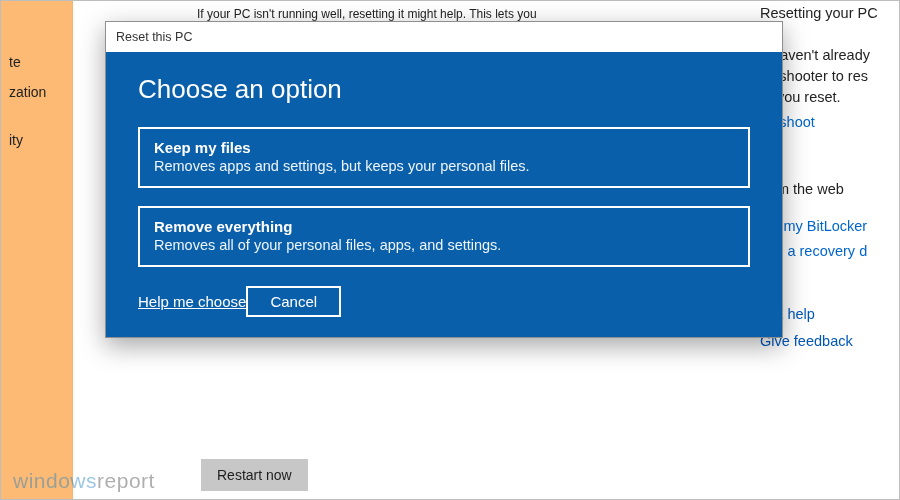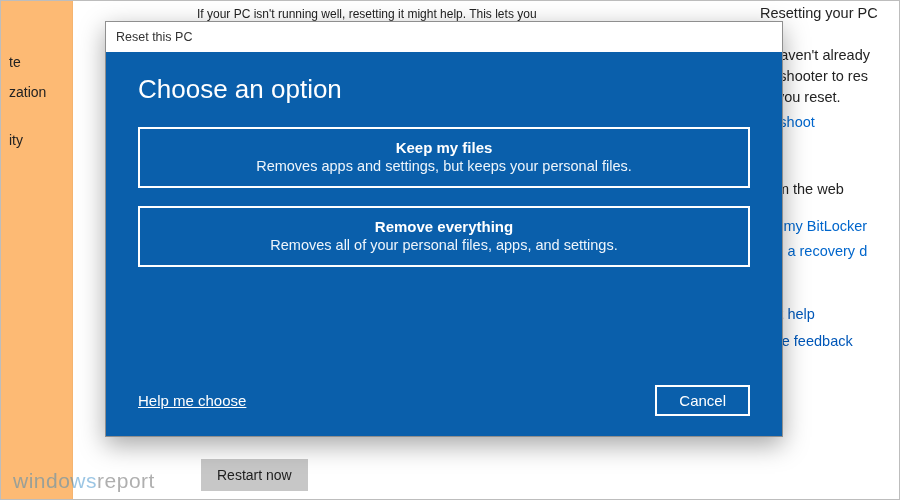--- a/index.html
+++ b/index.html
@@ -12,28 +12,28 @@
     .bg-top-text { position: absolute; left: 196px; top: 6px; font-size: 12px; color: #232323; }
     .bg-right { position: absolute; right: 4px; top: 2px; width: 135px; font-size: 14.5px; color: #232323; line-height: 1.45; }
     .bg-right .blk { margin-top: 0; }
     .bg-right .sep { height: 46px; }
     .bg-right .link { color: #0066cc; cursor: pointer; margin-top: 4px; }
     .bg-right .link2 { color: #0057b8; cursor: pointer; margin-top: 6px; }
     .bg-right .gap { height: 36px; }
     .restart-btn { position: absolute; left: 200px; bottom: 8px; background: #c7c7c7; color: #1e1e1e; font-size: 14px; padding: 8px 16px; border: none; }
     .watermark { position: absolute; left: 12px; bottom: 6px; font-size: 21px; letter-spacing: 0.5px; color: rgba(35,129,196,0.45); font-weight: 300; }
     .watermark .r { color: rgba(109,109,109,0.55); }
-    .dialog { position: absolute; left: 104px; top: 20px; width: 678px; height: 416px; background: #fff; border: 1px solid #8f8f8f; box-shadow: 0 8px 24px rgba(0,0,0,0.35); display: flex; flex-direction: column; }
+    .dialog { position: absolute; left: 104px; top: 20px; width: 678px; height: 317px; background: #fff; border: 1px solid #8f8f8f; box-shadow: 0 8px 24px rgba(0,0,0,0.35); display: flex; flex-direction: column; }
     .titlebar { height: 30px; line-height: 30px; padding: 0 10px; font-size: 12.5px; color: #333; background: #fff; }
     .dialog-body { flex: 1; background: #0a5fab; color: #fff; padding: 22px 32px 20px 32px; display: flex; flex-direction: column; }
     .dlg-title { font-size: 26px; font-weight: 400; margin-bottom: 22px; }
-    .option { border: 2px solid #fff; padding: 10px 14px 12px 14px; margin-bottom: 18px; cursor: pointer; text-align: center; }
+    .option { border: 2px solid #fff; padding: 10px 14px 12px 14px; margin-bottom: 18px; cursor: pointer; }
     .option .ot { font-size: 15px; font-weight: 600; margin-bottom: 2px; }
     .option .od { font-size: 14.5px; font-weight: 400; color: #eef5fb; }
-    .dlg-footer { margin-top: auto; display: flex; align-items: center; justify-content: space-between; }
+    .dlg-footer { margin-top: auto; display: flex; align-items: center; justify-content: flex-start; }
     .help-link { font-size: 15px; color: #fff; text-decoration: underline; cursor: pointer; }
     .cancel-btn { border: 2px solid #fff; background: transparent; color: #fff; font-size: 15px; padding: 5px 22px; cursor: pointer; }
   </style>
 </head>
 <body>
 
 <div class="stage">
 
   <div class="bg-sidebar">
     <div>te</div>

